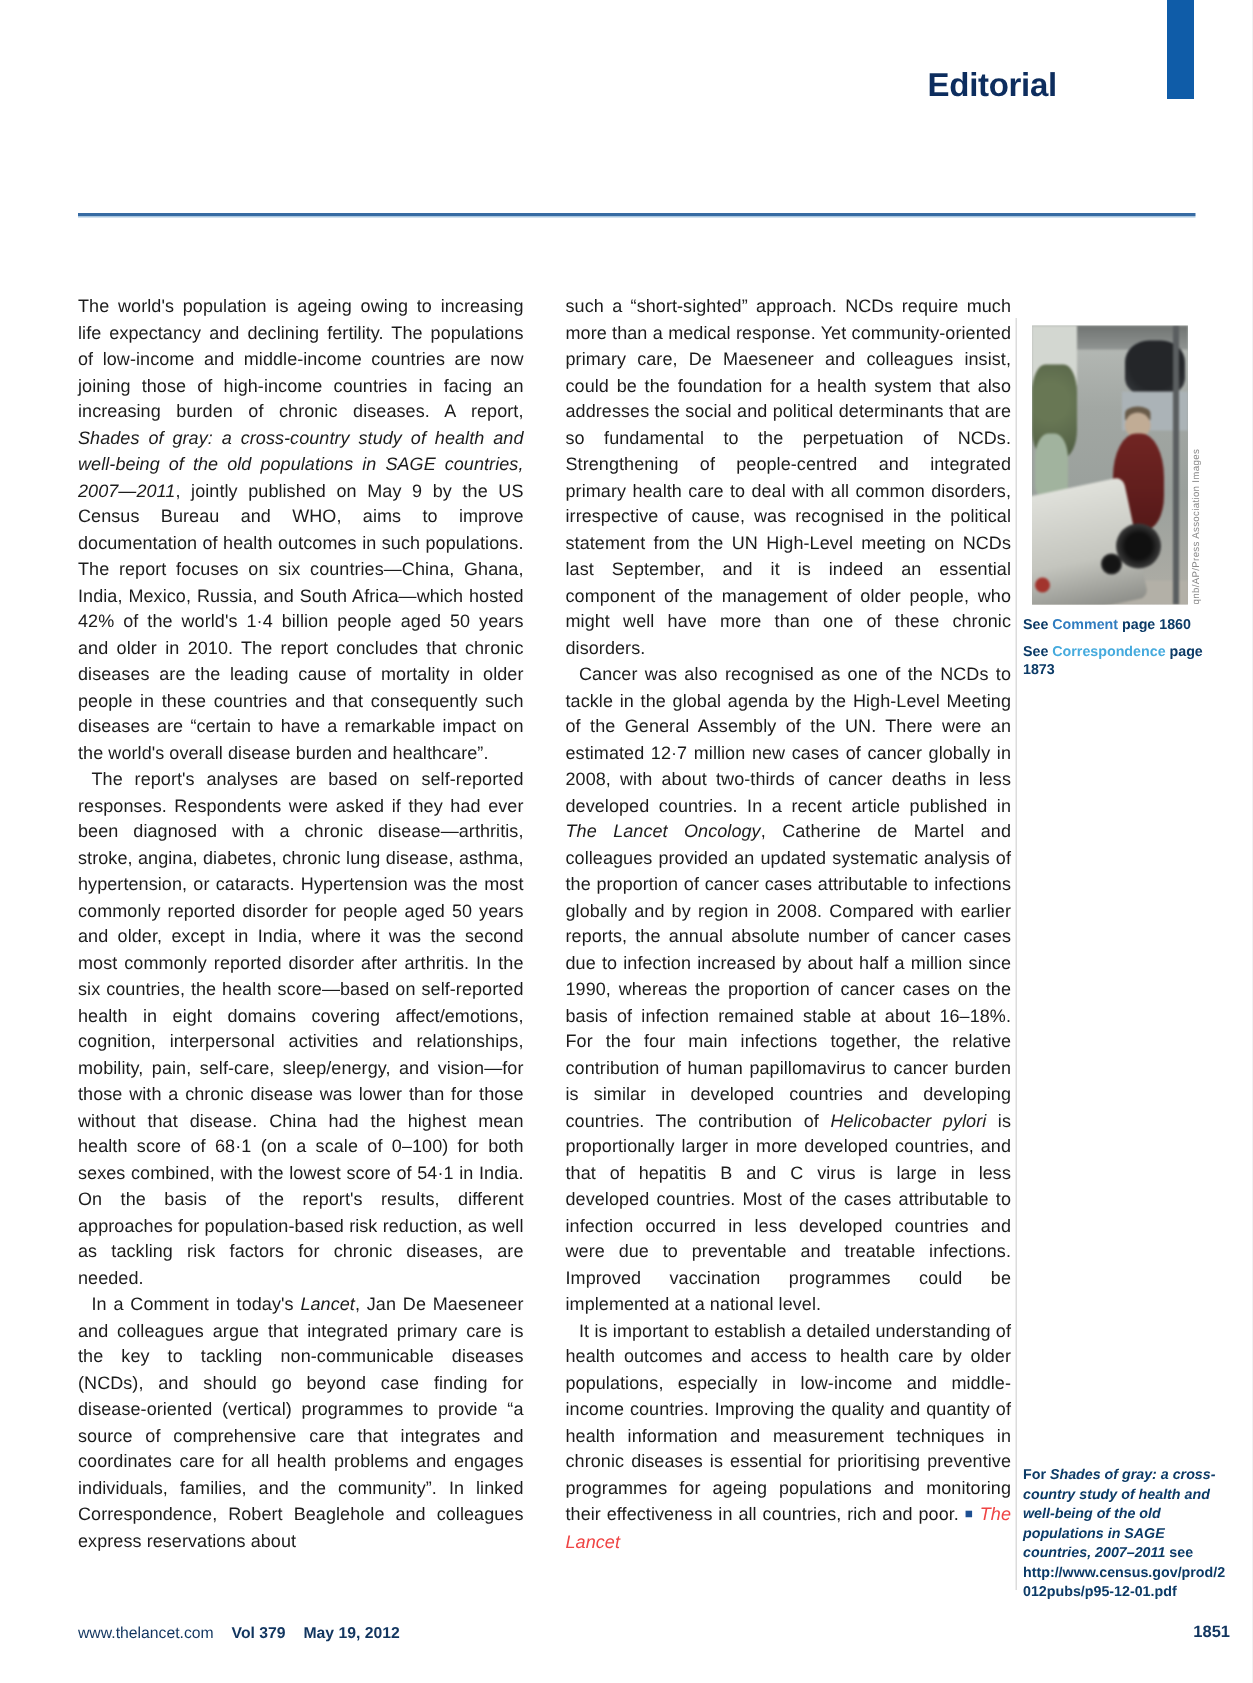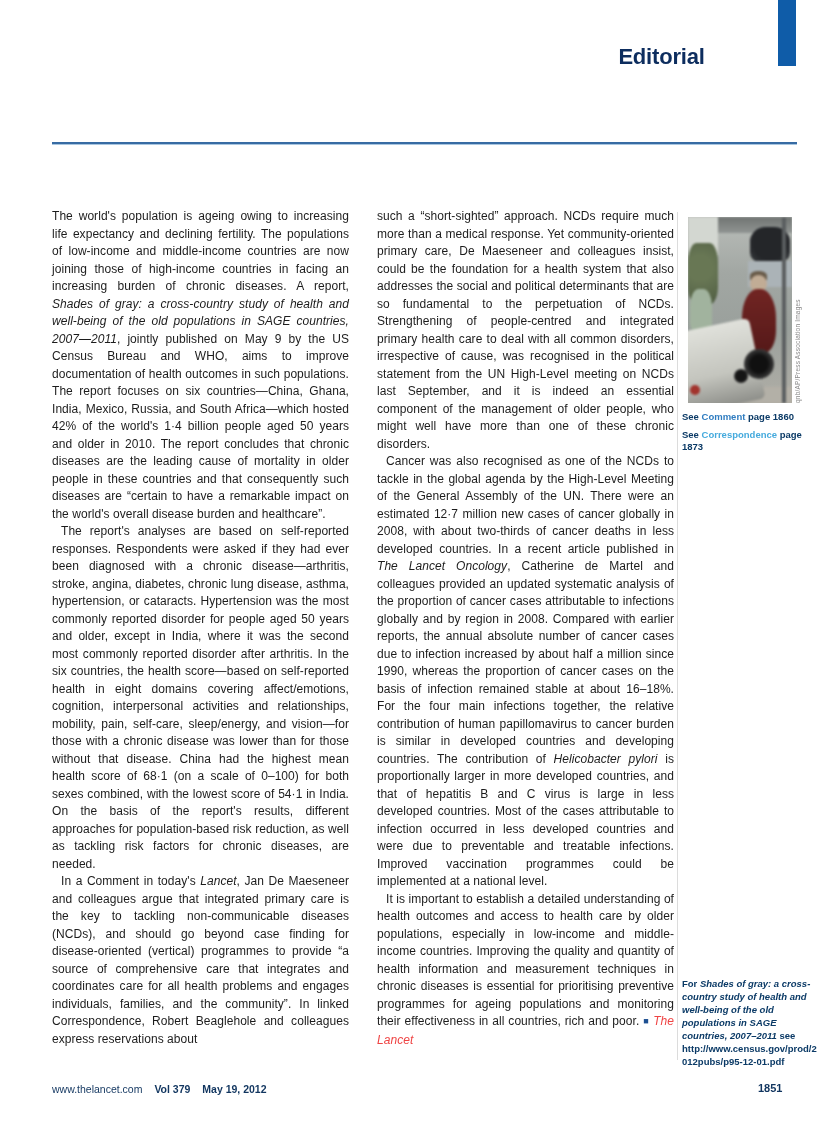--- a/index.html
+++ b/index.html
@@ -9,21 +9,21 @@
   
   .corner-bar{position:absolute;left:778px;top:0;width:18px;height:66px;background:#0f5ca8;}
   .section-label{position:absolute;left:560px;top:44px;width:203px;text-align:center;
                  font-size:22px;font-weight:bold;color:#0d2d5e;letter-spacing:-0.2px;}
   .header-rule{position:absolute;left:52px;top:142px;width:745px;height:3px;
                background:linear-gradient(180deg,#376ba3 0 2px,#a8c6e0 2px 3px);}
   .title{position:absolute;left:52px;top:172px;margin:0;font-size:18.5px;font-weight:bold;
          color:#0b0b0b;letter-spacing:-0.2px;}
 
   
-  .body-cols{position:absolute;left:52px;top:208px;width:622px;display:flex;gap:28px;}
+  .body-cols{position:absolute;left:52px;top:196px;width:622px;display:flex;gap:28px;}
   .col{width:305px;font-size:12px;line-height:17.5px;color:#1c1c1c;letter-spacing:0.05px;}
   .para{margin:0;text-align:justify;}
   .para.indent{text-indent:9px;}
   .run-i{font-style:italic;}
   .run-square{color:#1d4f91;font-size:9px;position:relative;top:-1px;}
   .run-signoff{color:#ef4444;font-style:italic;}
 
   
   .sidebar-rule{position:absolute;left:677px;top:212px;width:1px;height:848px;background:#dcdcdc;}
   .photo{position:absolute;left:688px;top:217px;width:104px;height:186px;overflow:hidden;
@@ -62,21 +62,21 @@
   .run-correspondence{color:#45aadd;}
   .run-articles{color:#d42a50;}
 
   .note{position:absolute;left:682px;top:977px;width:140px;font-size:9.5px;font-weight:bold;
         color:#0b3a66;line-height:13px;overflow-wrap:anywhere;}
 
   
   .footer-left{position:absolute;left:52px;top:1083px;font-size:10.5px;color:#11355f;}
   .footer-left .site{font-weight:normal;margin-top:24px;}
   .footer-left .vol,.footer-left .date{font-weight:bold;margin-left:9px;}
-  .page-num{position:absolute;left:758px;top:1082px;width:62px;text-align:left;
+  .page-num{position:absolute;left:758px;top:1082px;width:62px;text-align:right;
             font-size:11px;font-weight:bold;color:#11355f;}
 </style>
 </head>
 <body>
 
 <div class="page">
 
   <div class="corner-bar"></div>
   <div class="section-label">Editorial</div>
   <div class="header-rule"></div>

